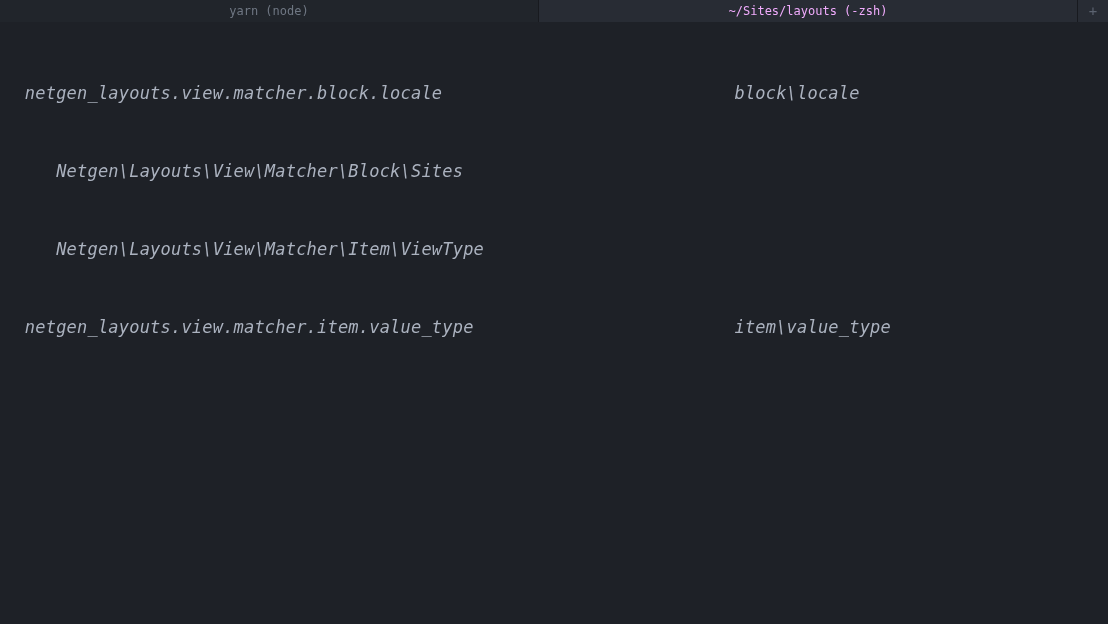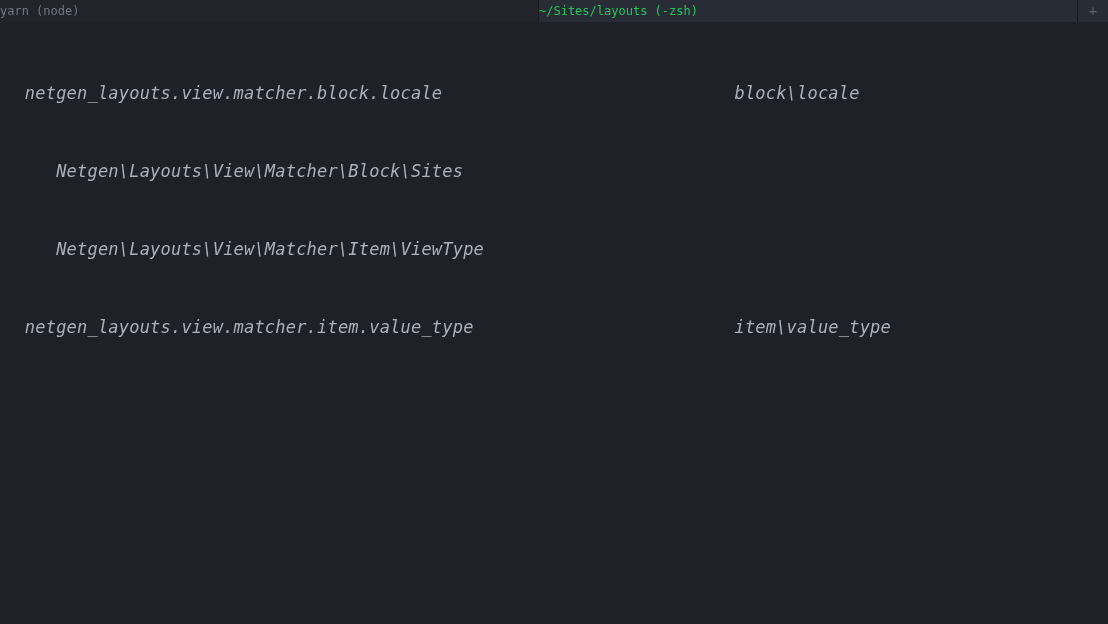--- a/index.html
+++ b/index.html
@@ -17,27 +17,27 @@
       display: flex;
       height: 22px;
       background: #21252b;
       font-size: 12px;
       color: #6f7783;
     }
     .tab {
       flex: 1;
       display: flex;
       align-items: center;
-      justify-content: flex-start;
+      justify-content: center;
       border-right: 1px solid #181a1f;
       cursor: pointer;
     }
     .tab.inactive {
       background: #282c34;
-      color: #22c55e;
+      color: #f0abfc;
     }
     .tab-add {
       width: 30px;
       display: flex;
       align-items: center;
       justify-content: center;
       color: #5c6370;
       cursor: pointer;
       background: #282c34;
       font-size: 14px;

